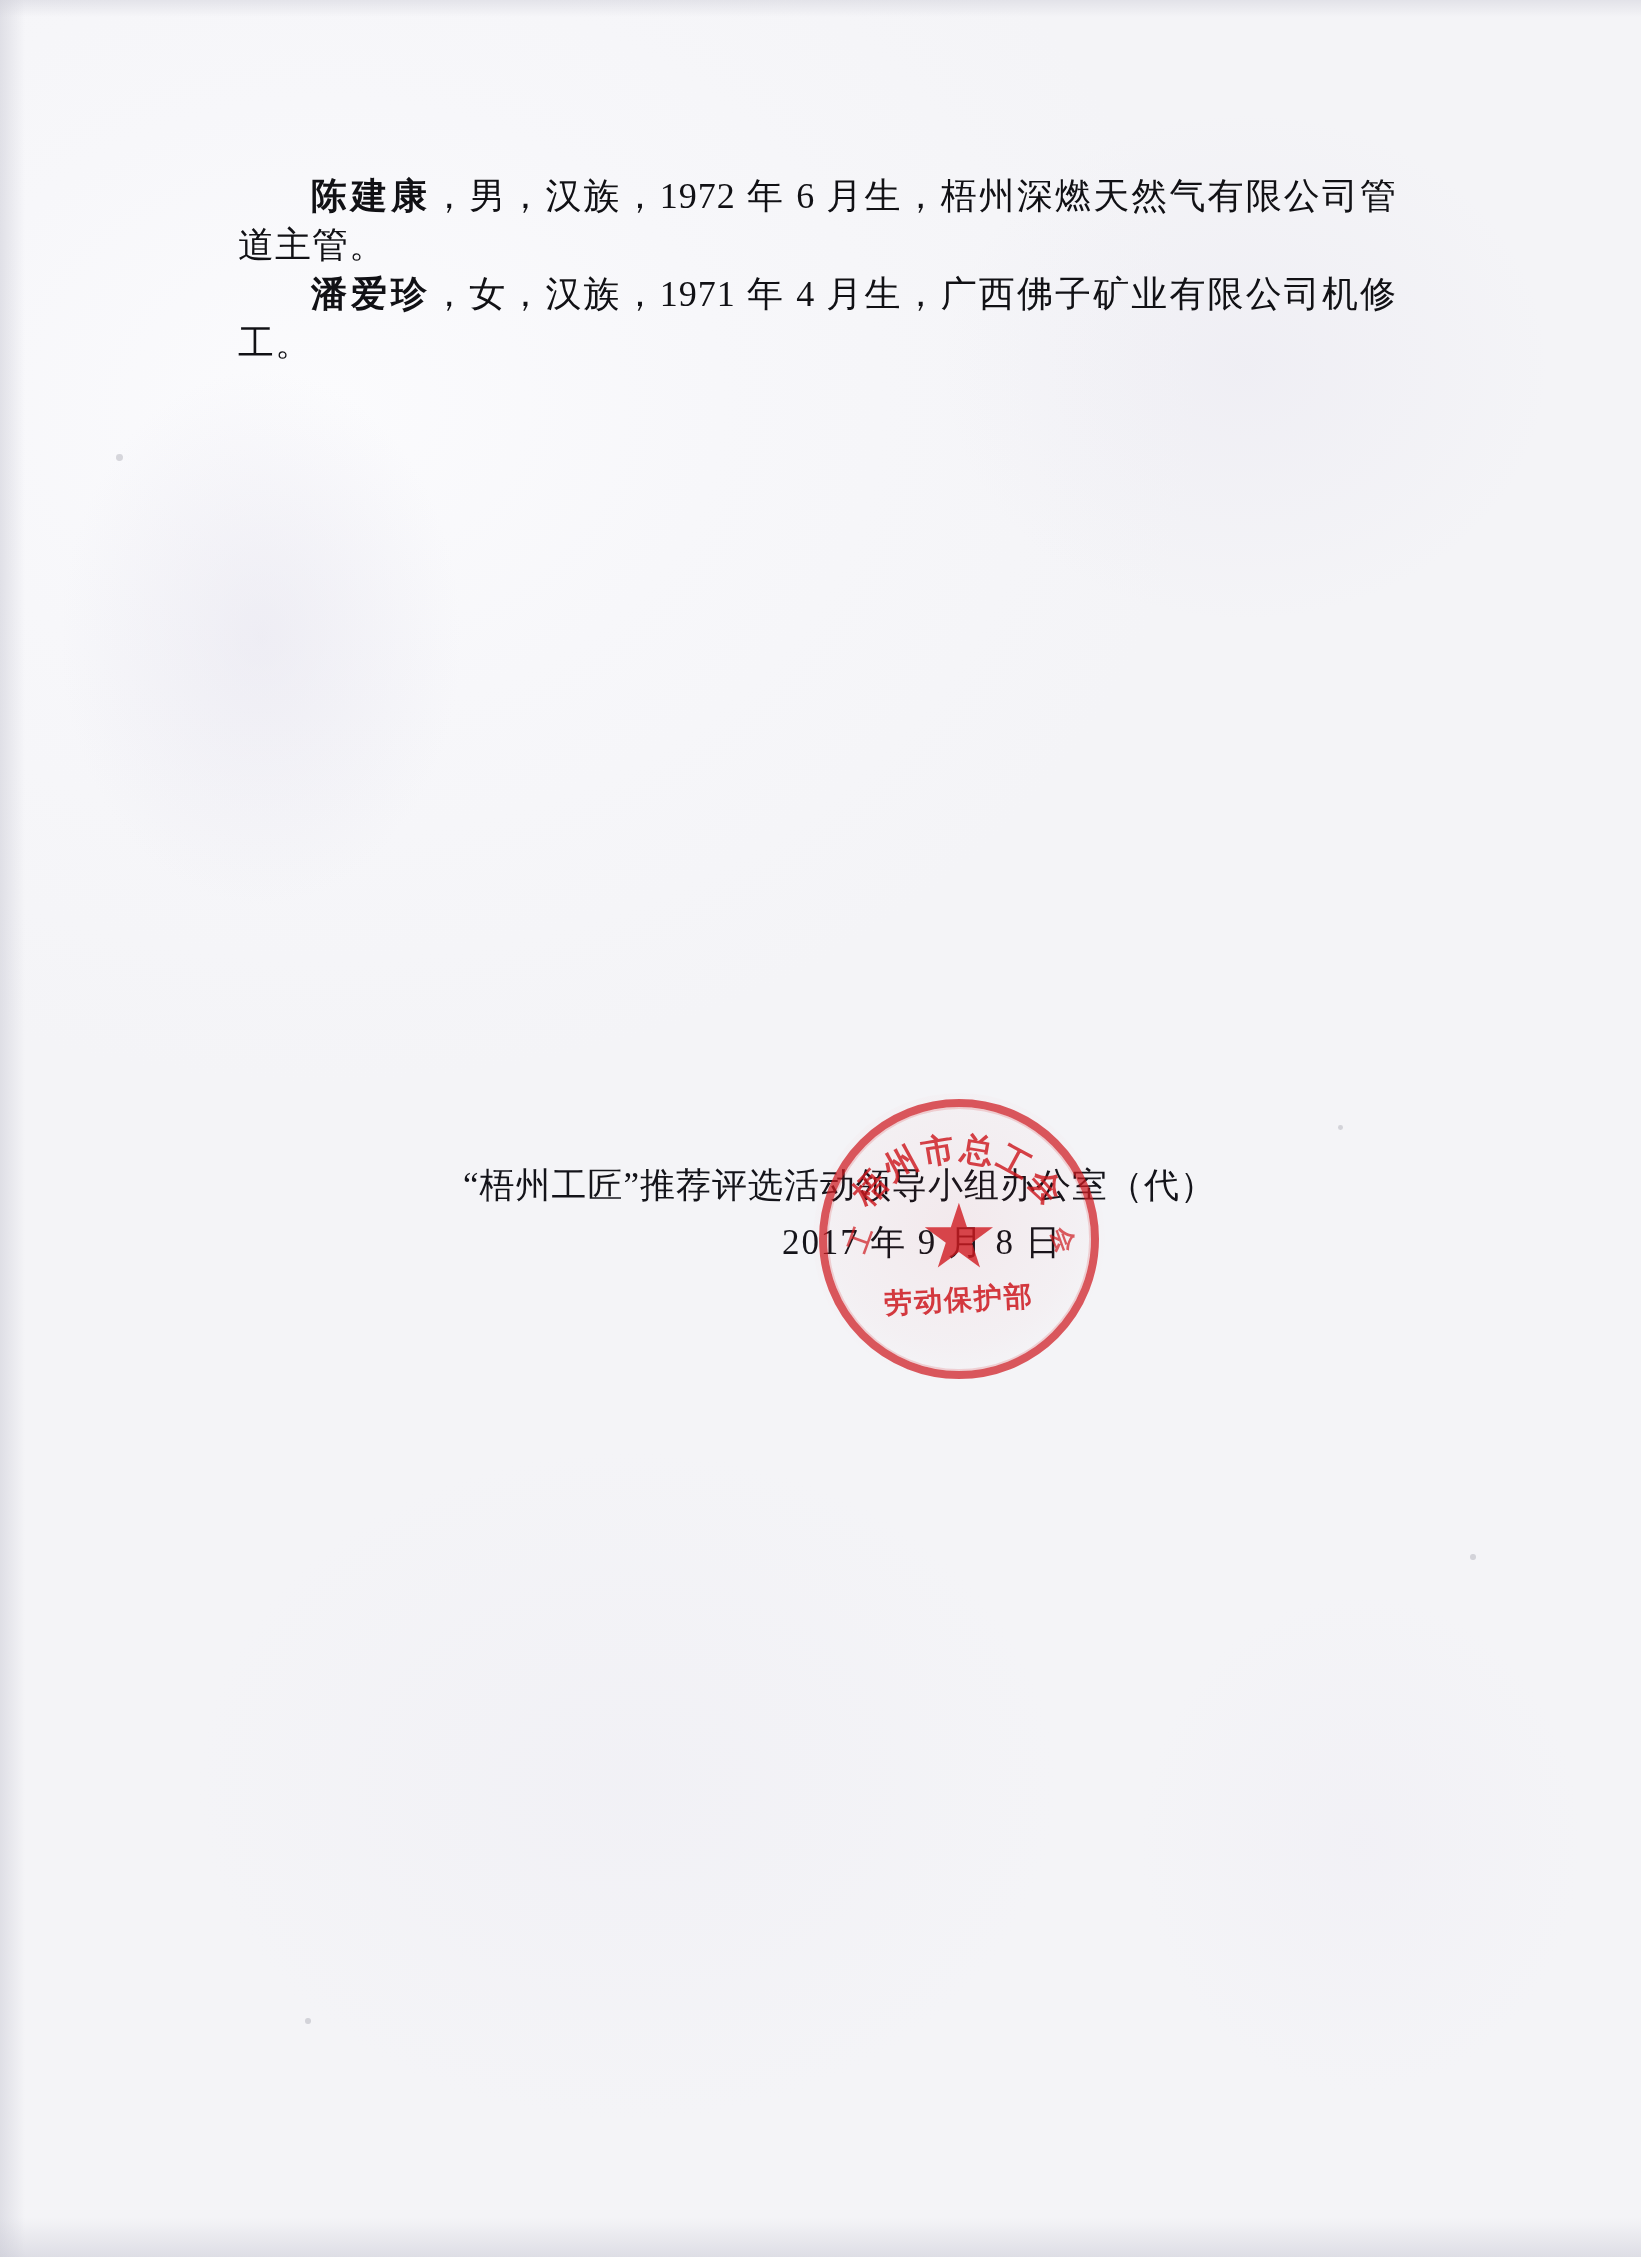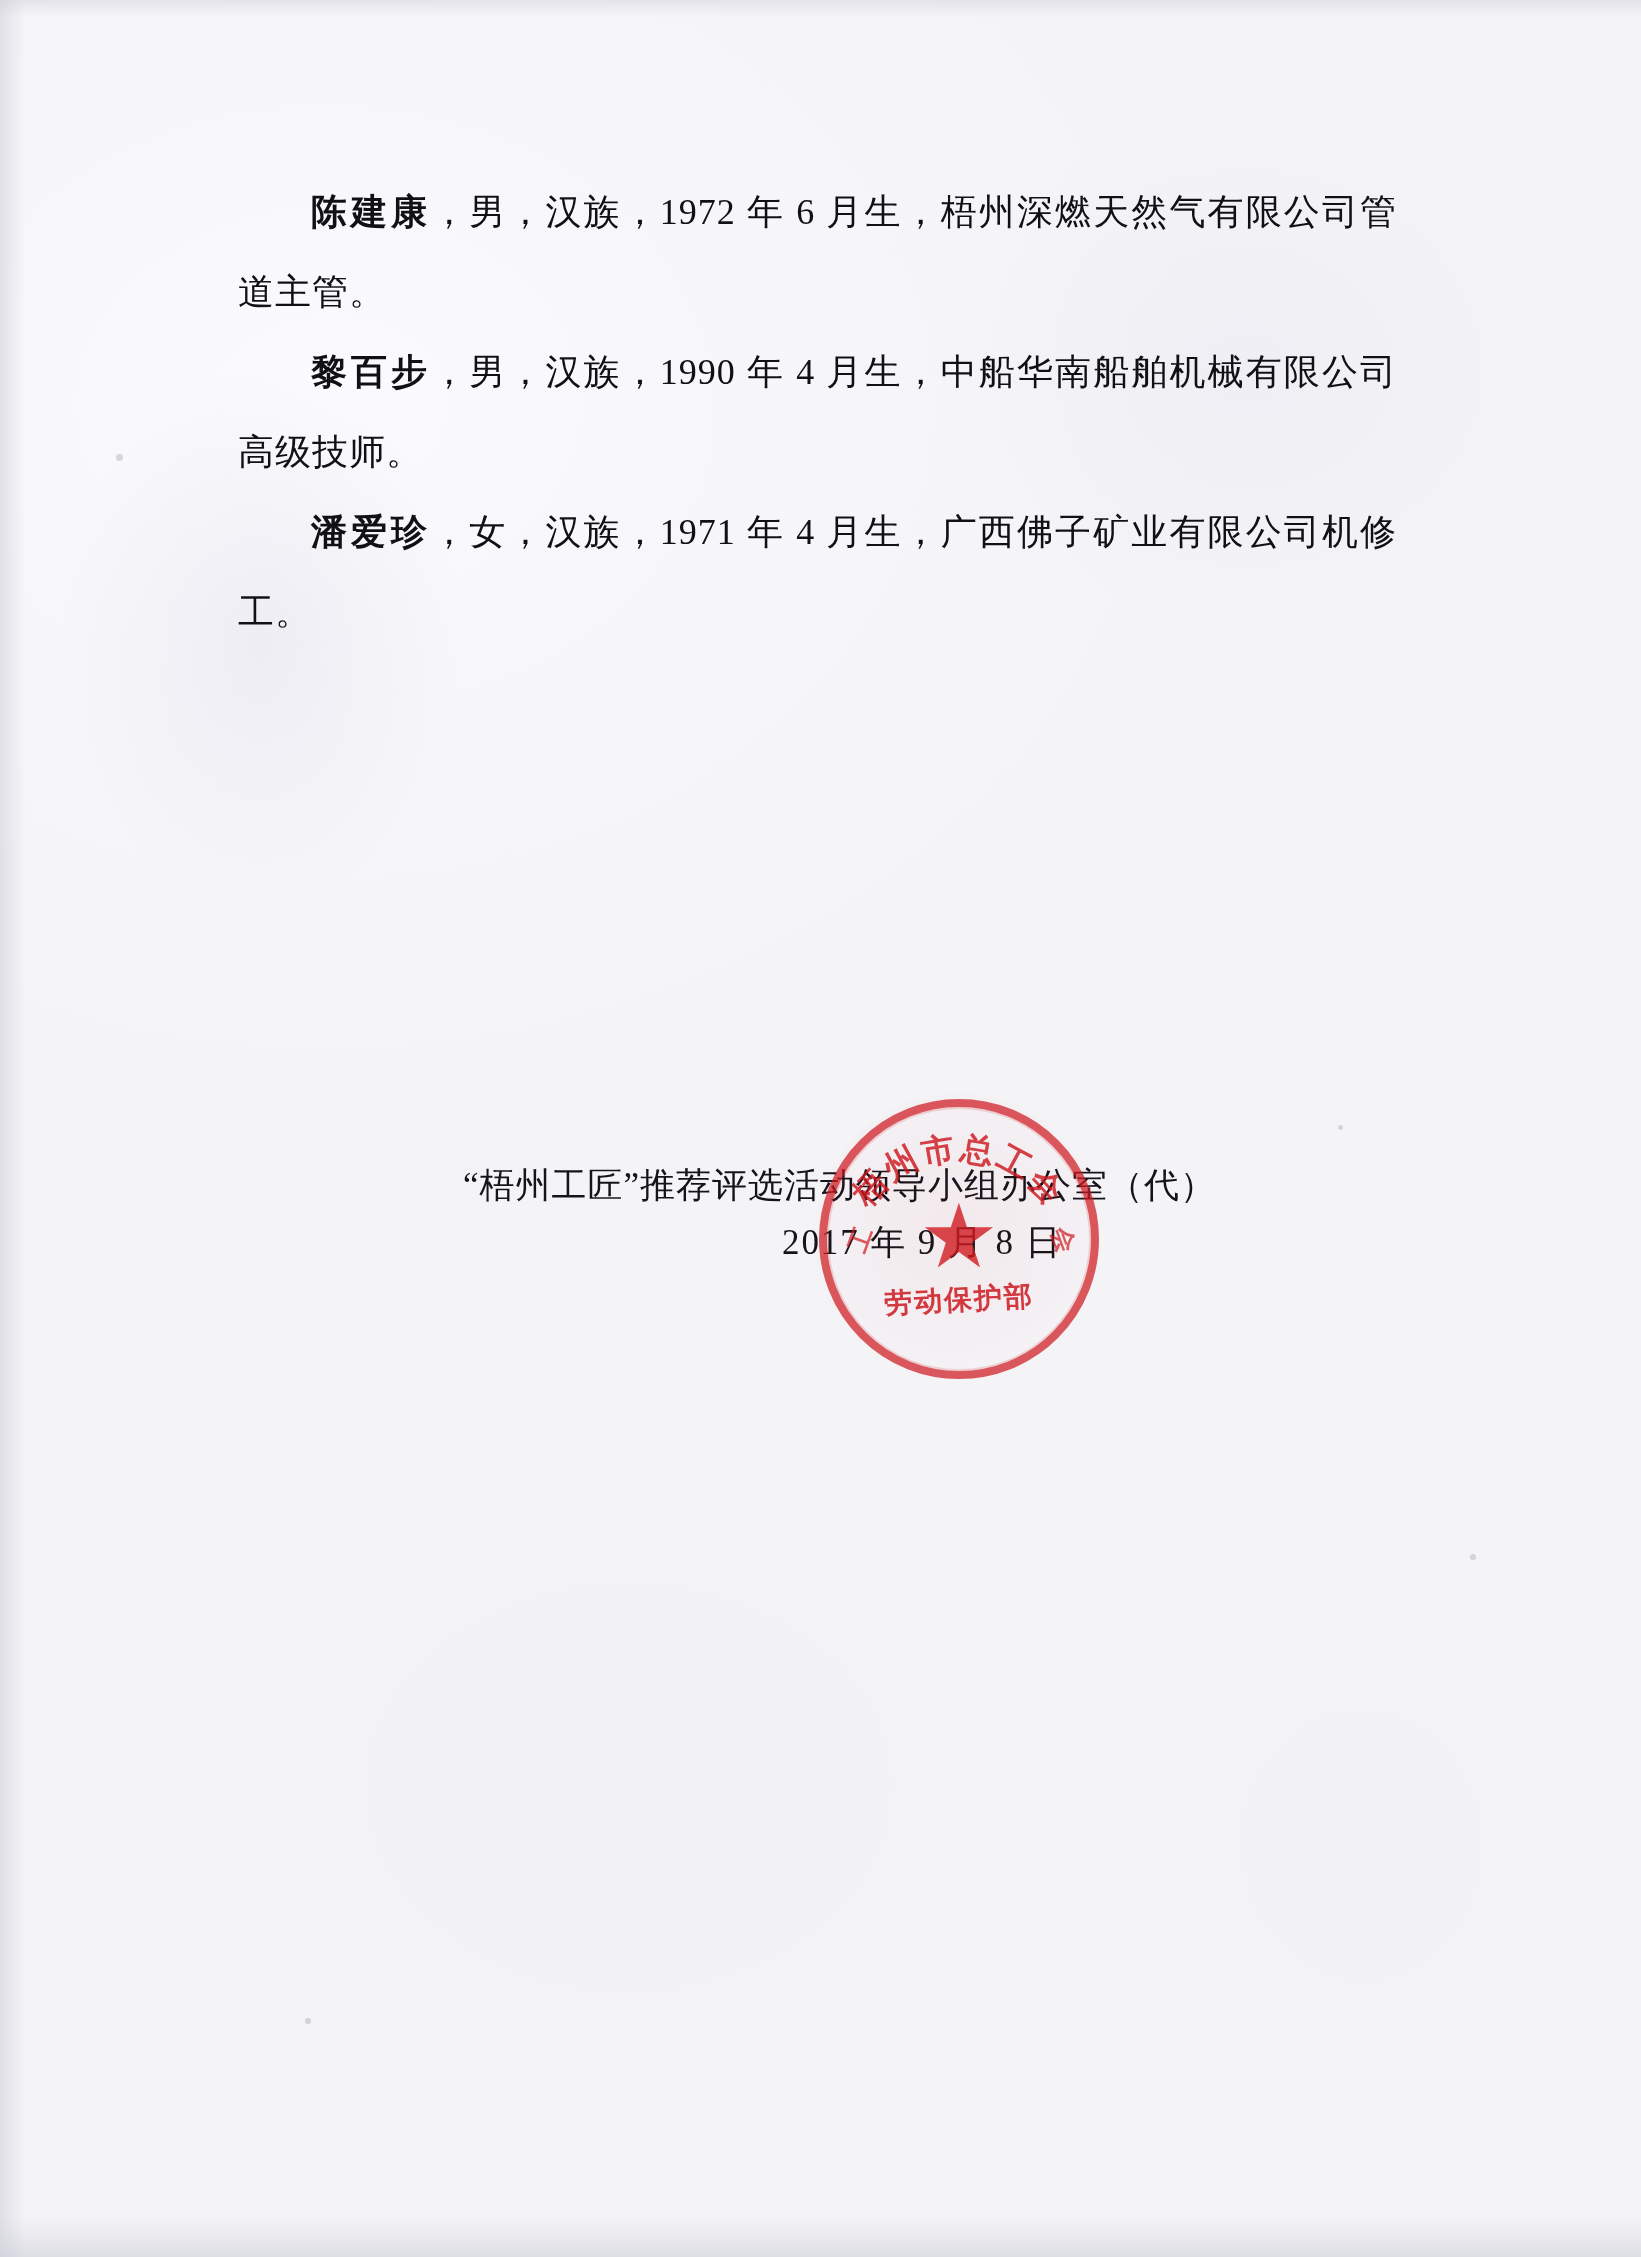--- a/index.html
+++ b/index.html
@@ -55,21 +55,21 @@
   }
 
   .body-text {
     position: absolute;
     left: 238px;
     top: 172px;
     width: 1159px;
   }
   .para {
     font-size: 36px;
-    line-height: 80px;
+    line-height: 49px;
     color: #111115;
     text-indent: 73px;
     letter-spacing: 0.5px;
     text-align: justify;
     margin: 0 0 0 0;
     font-family: "Liberation Serif", serif;
   }
   .para .nm {
     font-weight: bold;
     letter-spacing: 2.9px;
@@ -202,23 +202,20 @@
   <div class="speck" style="left:305px; top:2018px; width:5.8px; height:5.8px;"></div>
   <div class="speck" style="left:1338px; top:1125px; width:4.8px; height:4.8px;"></div>
   <div class="speck" style="left:1470px; top:1554px; width:5.8px; height:5.8px;"></div>
 
   <div class="body-text">
 
     <p class="para">
       <span class="nm">陈建康</span><span class="num">，男，汉族，1972 年 6 月生，梧州深燃天然气有限公司管道主管。</span>
     </p>
 
-    <p class="para">
-      <span class="nm">黎百步</span><span class="num">，男，汉族，1990 年 4 月生，中船华南船舶机械有限公司高级技师。</span>
-    </p>
 
 
 
     <p class="para">
       <span class="nm">潘爱珍</span><span class="num">，女，汉族，1971 年 4 月生，广西佛子矿业有限公司机修工。</span>
     </p>
 
   </div>
 
   <div class="signature-block">

